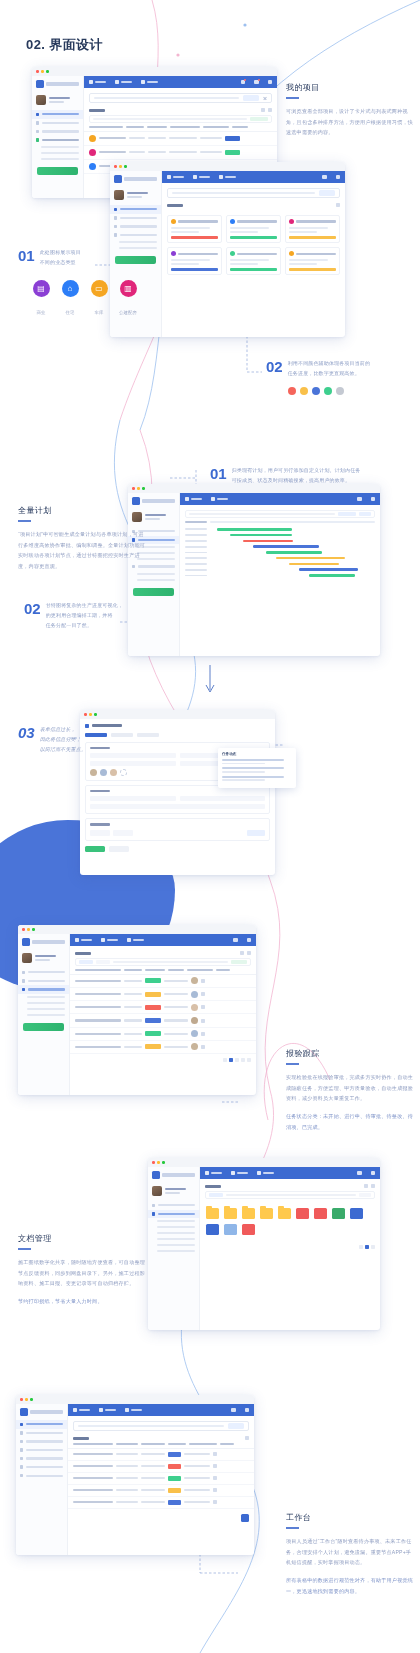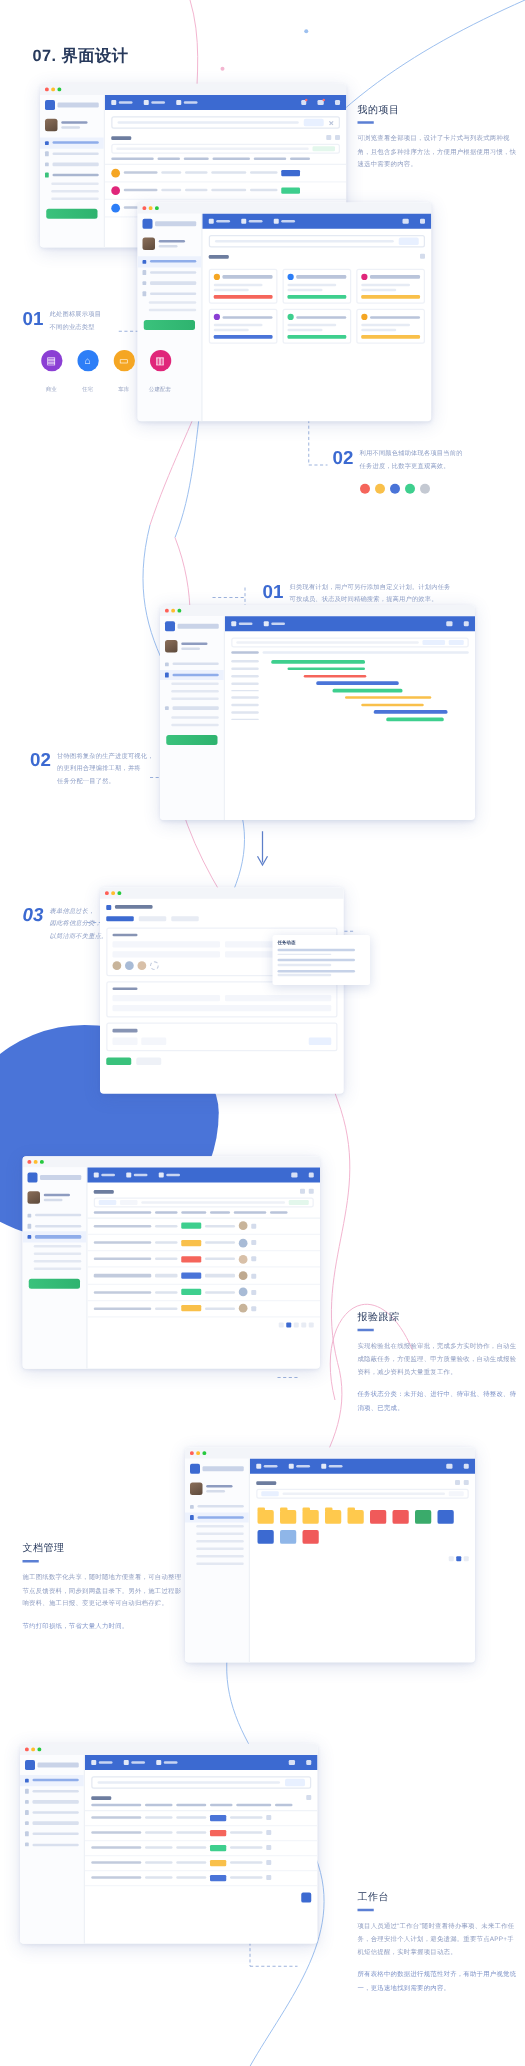--- a/index.html
+++ b/index.html
@@ -228,21 +228,21 @@
     <path d="M222 1102 L240 1102" stroke="#8fa8d8" stroke-width=".7" stroke-dasharray="2.5 2" fill="none"></path>
     <path d="M200 1573 L238 1573" stroke="#8fa8d8" stroke-width=".7" stroke-dasharray="2.5 2" fill="none"></path>
     <path d="M200 1545 L200 1573" stroke="#8fa8d8" stroke-width=".7" stroke-dasharray="2.5 2" fill="none"></path>
 
     <path d="M210 665 L210 690" stroke="#5d7fc9" stroke-width="1" fill="none"></path>
     <path d="M206 685 L210 692 L214 685" fill="none" stroke="#5d7fc9" stroke-width="1"></path>
   </svg>
 
   <div class="blob" style="left:-40px; top:820px; width:215px; height:175px;"></div>
 
-  <div class="sec-num" style="left:26px; top:36px;">07. 界面设计</div>
+  <div class="sec-num" style="left:26px; top:36px;">02. 界面设计</div>
 
   <div class="mock" style="left:32px; top:67px; width:245px; height:131px;">
     <div class="mock-bar">
       <span class="mb-dot mb-r"></span>
       <span class="mb-dot mb-y"></span>
       <span class="mb-dot mb-g"></span>
     </div>
     <div class="mock-body">
       <div class="sidebar">
         <div class="logo">
@@ -1078,20 +1078,25 @@
       </div>
     </div>
   </div>
 
   <div class="txt-block" style="left:286px; top:82px;">
     <div class="txt-title">我的项目</div>
     <div class="txt-rule"></div>
     <div class="txt-body">可浏览查看全部项目，设计了卡片式与列表式两种视角，且包含多种排序方法，方便用户根据使用习惯，快速选中需要的内容。</div>
   </div>
 
+  <div class="txt-block" style="left:18px; top:505px;">
+    <div class="txt-title">全量计划</div>
+    <div class="txt-rule"></div>
+    <div class="txt-body">“项目计划”中可智能生成全量计划与各单项计划，可进行多维度高效协作审批、编制和调整。全量计划功能可实时联动各项计划节点，通过甘特图把控实时生产进度，内容更直观。</div>
+  </div>
 
   <div class="txt-block" style="left:286px; top:1048px;">
     <div class="txt-title">报验跟踪</div>
     <div class="txt-rule"></div>
     <div class="txt-body">实现检验批在线报验审批，完成多方实时协作，自动生成隐蔽任务，方便监理、甲方质量验收，自动生成报验资料，减少资料员大量重复工作。</div>
     <div class="txt-gap"></div>
     <div class="txt-body accent">任务状态分类：未开始、进行中、待审批、待整改、待消项、已完成。</div>
   </div>
 
   <div class="txt-block" style="left:18px; top:1233px;">

